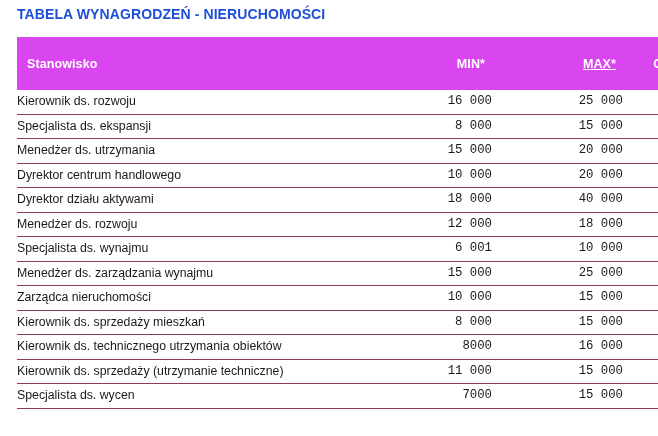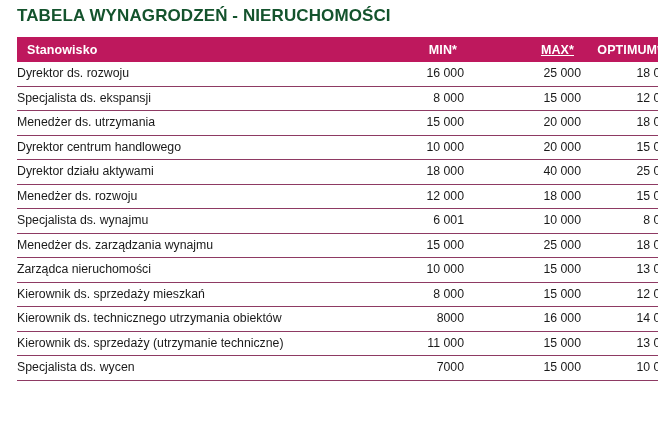--- a/index.html
+++ b/index.html
@@ -12,43 +12,43 @@
     height: 436px;
     font-family: "Liberation Sans", sans-serif;
     overflow: hidden;
     position: relative;
   }
 
   #page-title {
     position: absolute;
     left: 17px;
     top: 6px;
-    font-size: 17px;
+    font-size: 14px;
     font-weight: bold;
     letter-spacing: 0.1px;
-    color: #14532d;
+    color: #1d4ed8;
     white-space: nowrap;
   }
 
   #salary-table {
     position: absolute;
     left: 17px;
     top: 37px;
     width: 626px;
     border-collapse: collapse;
     table-layout: fixed;
   }
 
   #salary-table thead th {
-    background: #be185d;
+    background: #d946ef;
     color: #ffffff;
     font-size: 12.5px;
     font-weight: bold;
     height: 25px;
-    padding: 0;
+    padding: 14px;
     vertical-align: middle;
     letter-spacing: 0.1px;
     border: none;
   }
   th.col-pos {
     text-align: left;
     padding-left: 10px !important;
     width: 330px;
   }
   th.col-num {
@@ -70,20 +70,21 @@
     background: #ffffff;
   }
   td.col-pos {
     text-align: left;
     padding-left: 10px;
   }
   td.col-num {
     text-align: right;
     padding-right: 7px;
     white-space: nowrap;
+    font-family: Liberation Mono, monospace;
   }
   tbody tr.two-line td {
     padding-top: 4px;
     padding-bottom: 4px;
   }
   tbody tr:first-child td {
     padding-top: 5px;
   }
 </style>
 </head>
@@ -95,21 +96,21 @@
   <thead>
     <tr>
       <th class="col-pos">Stanowisko</th>
       <th class="col-num c-min">MIN*</th>
       <th class="col-num c-max">MAX*</th>
       <th class="col-num c-opt">OPTIMUM**</th>
     </tr>
   </thead>
   <tbody id="table-body">
       <tr>
-        <td class="col-pos">Dyrektor ds. rozwoju</td>
+        <td class="col-pos">Kierownik ds. rozwoju</td>
         <td class="col-num">16 000</td>
         <td class="col-num">25 000</td>
         <td class="col-num">18 000</td>
       </tr>
       <tr>
         <td class="col-pos">Specjalista ds. ekspansji</td>
         <td class="col-num">8 000</td>
         <td class="col-num">15 000</td>
         <td class="col-num">12 000</td>
       </tr>

